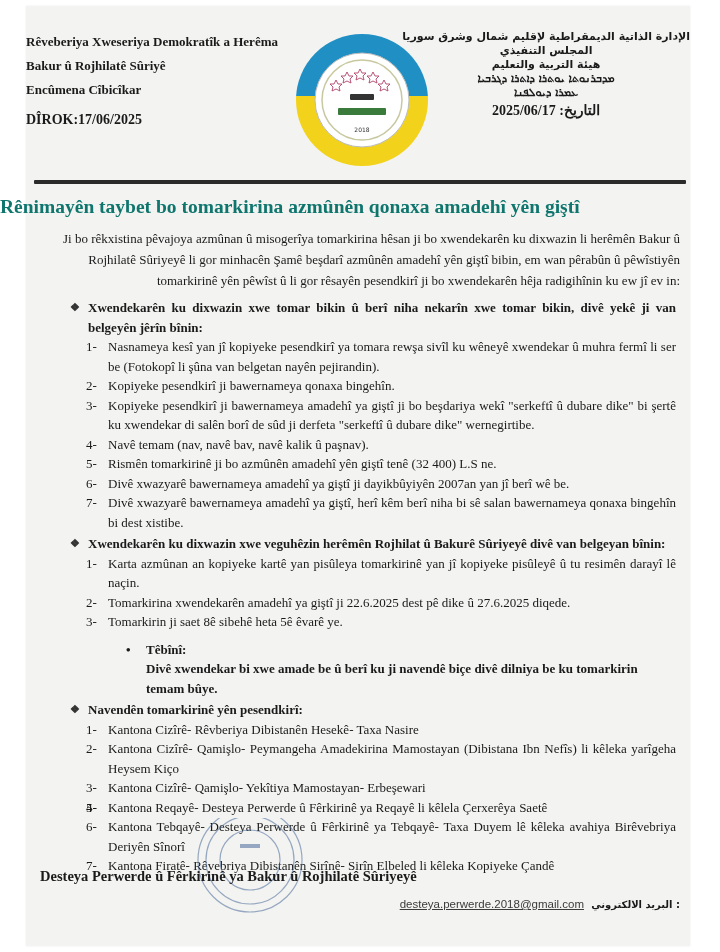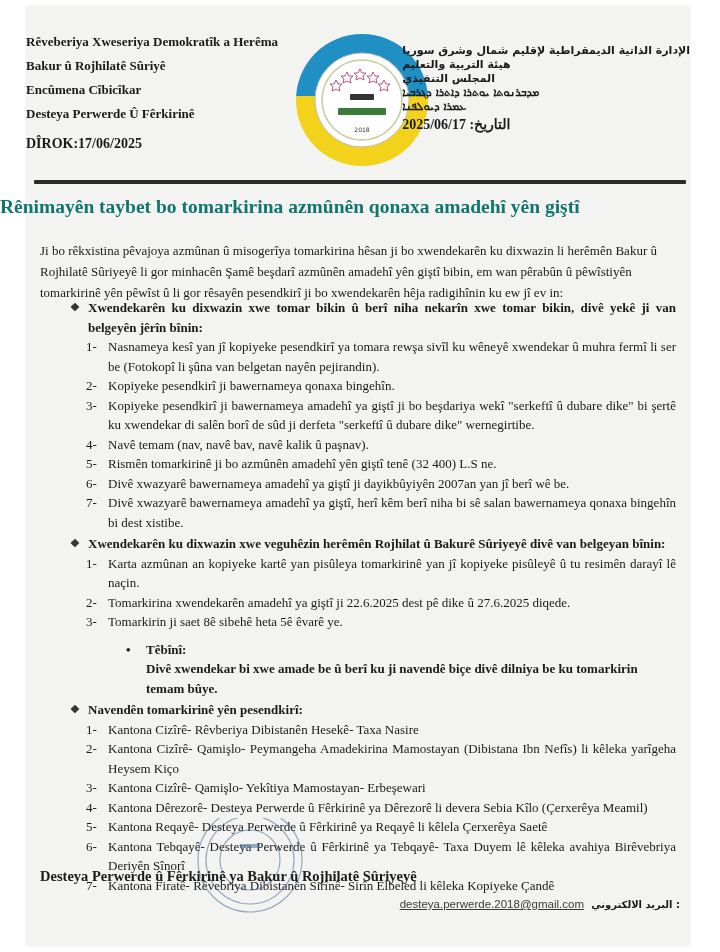--- a/index.html
+++ b/index.html
@@ -1,27 +1,27 @@
 <!DOCTYPE html>
 <html><head>
 <meta charset="utf-8">
 <style>
   html, body { margin:0; padding:0; background:#ffffff; }
   body { width:720px; height:952px; position:relative; overflow:hidden; font-family:"Liberation Serif", serif; color:#1a1a1a; }
   .paper { position:absolute; left:26px; top:6px; width:664px; height:940px; background:#f3f3f1; box-shadow:0 0 2px rgba(0,0,0,0.08); }
   .hdr-left { position:absolute; left:26px; top:30px; font-weight:bold; font-size:13px; line-height:24px; }
   .hdr-left div { white-space:nowrap; }
   .hdr-left .date { margin-top:6px; font-size:14px; }
-  .hdr-right { position:absolute; right:30px; top:44px; text-align:left; font-family:"DejaVu Sans", sans-serif; font-size:11px; line-height:14px; font-weight:bold; direction:rtl; }
+  .hdr-right { position:absolute; right:30px; top:30px; text-align:center; font-family:"DejaVu Sans", sans-serif; font-size:11px; line-height:14px; font-weight:bold; direction:rtl; }
   .hdr-right .syriac { font-family:"DejaVu Serif", serif; letter-spacing:0.5px; }
   .hdr-right .date { margin-top:4px; font-family:"Liberation Serif", serif; font-size:14px; direction:rtl; }
   .logo { position:absolute; left:292px; top:30px; width:140px; height:140px; }
   .rule { position:absolute; left:34px; right:34px; top:180px; height:4px; background:#2a2a2a; border-radius:1px; }
   .title { position:absolute; left:0; right:0; top:196px; text-align:left; font-weight:bold; font-size:19.5px; color:#0f766e; }
-  .intro { position:absolute; left:40px; width:640px; top:240px; font-size:13px; line-height:21px; }
+  .intro { position:absolute; left:40px; width:640px; top:228px; font-size:13px; line-height:21px;text-align:right; }
   .content { position:absolute; left:72px; width:604px; top:296px; font-size:13px; line-height:19.5px; }
   .section-head { font-weight:bold; position:relative; padding-left:16px; margin-top:2px; text-align:justify; }
   .section-head .dia { position:absolute; left:-2px; top:0; font-size:11px; color:#333; }
   ol.items { list-style:none; margin:0; padding:0 0 0 14px; }
   ol.items li { position:relative; padding-left:22px; text-align:justify; }
   ol.items li .num { position:absolute; left:0; top:0; }
   .note { position:relative; padding-left:74px; font-weight:bold; margin-top:8px; }
   .note .bullet { position:absolute; left:54px; top:0; }
   .footer-sig { position:absolute; left:40px; top:868px; font-weight:bold; font-size:14.5px; }
   .footer-mail { position:absolute; right:40px; top:898px; font-family:"Liberation Sans", sans-serif; font-size:11.5px; direction:ltr;padding-left:8px; }
@@ -31,21 +31,20 @@
 </style>
 </head>
 <body>
 
 <div class="paper"></div>
 
 <div class="hdr-left">
   <div>Rêveberiya Xweseriya Demokratîk a Herêma</div>
   <div>Bakur û Rojhilatê Sûriyê</div>
   <div>Encûmena Cîbicîkar</div>
-  <div>Desteya Perwerde Û Fêrkirinê</div>
   <div class="date">DÎROK:17/06/2025</div>
 </div>
 
 <svg class="logo" viewBox="0 0 140 140">
   <defs>
     <clipPath id="topHalf">
         <rect x="0" y="0" width="140" height="66"></rect>
       </clipPath>
     <clipPath id="botHalf">
         <rect x="0" y="66" width="140" height="74"></rect>
@@ -62,22 +61,22 @@
     <path d="M81 42 l2 4 4 0 -3 3 1 4 -4 -2 -4 2 1 -4 -3 -3 4 0z"></path>
     <path d="M92 50 l2 4 4 0 -3 3 1 4 -4 -2 -4 2 1 -4 -3 -3 4 0z"></path>
   </g>
   <rect x="58" y="64" width="24" height="6" fill="#333" rx="1"></rect>
   <rect x="46" y="78" width="48" height="7" fill="#3a7a3a" rx="1"></rect>
   <text x="70" y="102" text-anchor="middle" font-family="DejaVu Sans, sans-serif" font-size="6" fill="#333">2018</text>
 </svg>
 
 <div class="hdr-right">
   <div>الإدارة الذاتية الديمقراطية لإقليم شمال وشرق سوريا</div>
+  <div>المجلس التنفيذي</div>
   <div>هيئة التربية والتعليم</div>
-  <div>المجلس التنفيذي</div>
   <div class="syriac">ܡܕܒܪܢܘܬܐ ܝܘܬܪܐ ܕܐܬܪܐ ܕܓܪܒܝܐ</div>
   <div class="syriac">ܥܡܪܐ ܕܝܘܠܦܢܐ</div>
   <div class="date">
     <span>التاريخ:</span>
     <span style="unicode-bidi:embed;direction:ltr;">2025/06/17</span>
   </div>
 </div>
 
 <div class="rule"></div>
 
@@ -117,21 +116,21 @@
   </div>
 
   <div class="section-head">
     <span class="dia">❖</span>
     <span>Navendên tomarkirinê yên pesendkirî:</span>
   </div>
   <ol class="items">
     <li><span class="num">1-</span><span>Kantona Cizîrê- Rêvberiya Dibistanên Hesekê- Taxa Nasire</span></li>
     <li><span class="num">2-</span><span>Kantona Cizîrê- Qamişlo- Peymangeha Amadekirina Mamostayan (Dibistana Ibn Nefîs) li kêleka yarîgeha Heysem Kiço</span></li>
     <li><span class="num">3-</span><span>Kantona Cizîrê- Qamişlo- Yekîtiya Mamostayan- Erbeşewari</span></li>
-    <li><span class="num">4-</span><span>Kantona Dêrezorê- Desteya Perwerde û Fêrkirinê ya Dêrezorê li devera Sebia Kîlo (Çerxerêya Meamil)</span></li>
+    <li><span class="num">4-</span></li>
     <li><span class="num">5-</span><span>Kantona Reqayê- Desteya Perwerde û Fêrkirinê ya Reqayê li kêlela Çerxerêya Saetê</span></li>
     <li><span class="num">6-</span><span>Kantona Tebqayê- Desteya Perwerde û Fêrkirinê ya Tebqayê- Taxa Duyem lê kêleka avahiya Birêvebriya Deriyên Sînorî</span></li>
     <li><span class="num">7-</span><span>Kantona Firatê- Rêvebriya Dibistanên Sirînê- Sirîn Elbeled li kêleka Kopiyeke Çandê</span></li>
   </ol>
 </div>
 
 <svg class="stamp" viewBox="0 0 120 100">
   <g fill="none" stroke="#4a6a9a" stroke-width="1.2">
     <ellipse cx="60" cy="42" rx="52" ry="52"></ellipse>
     <ellipse cx="60" cy="42" rx="44" ry="44"></ellipse>

